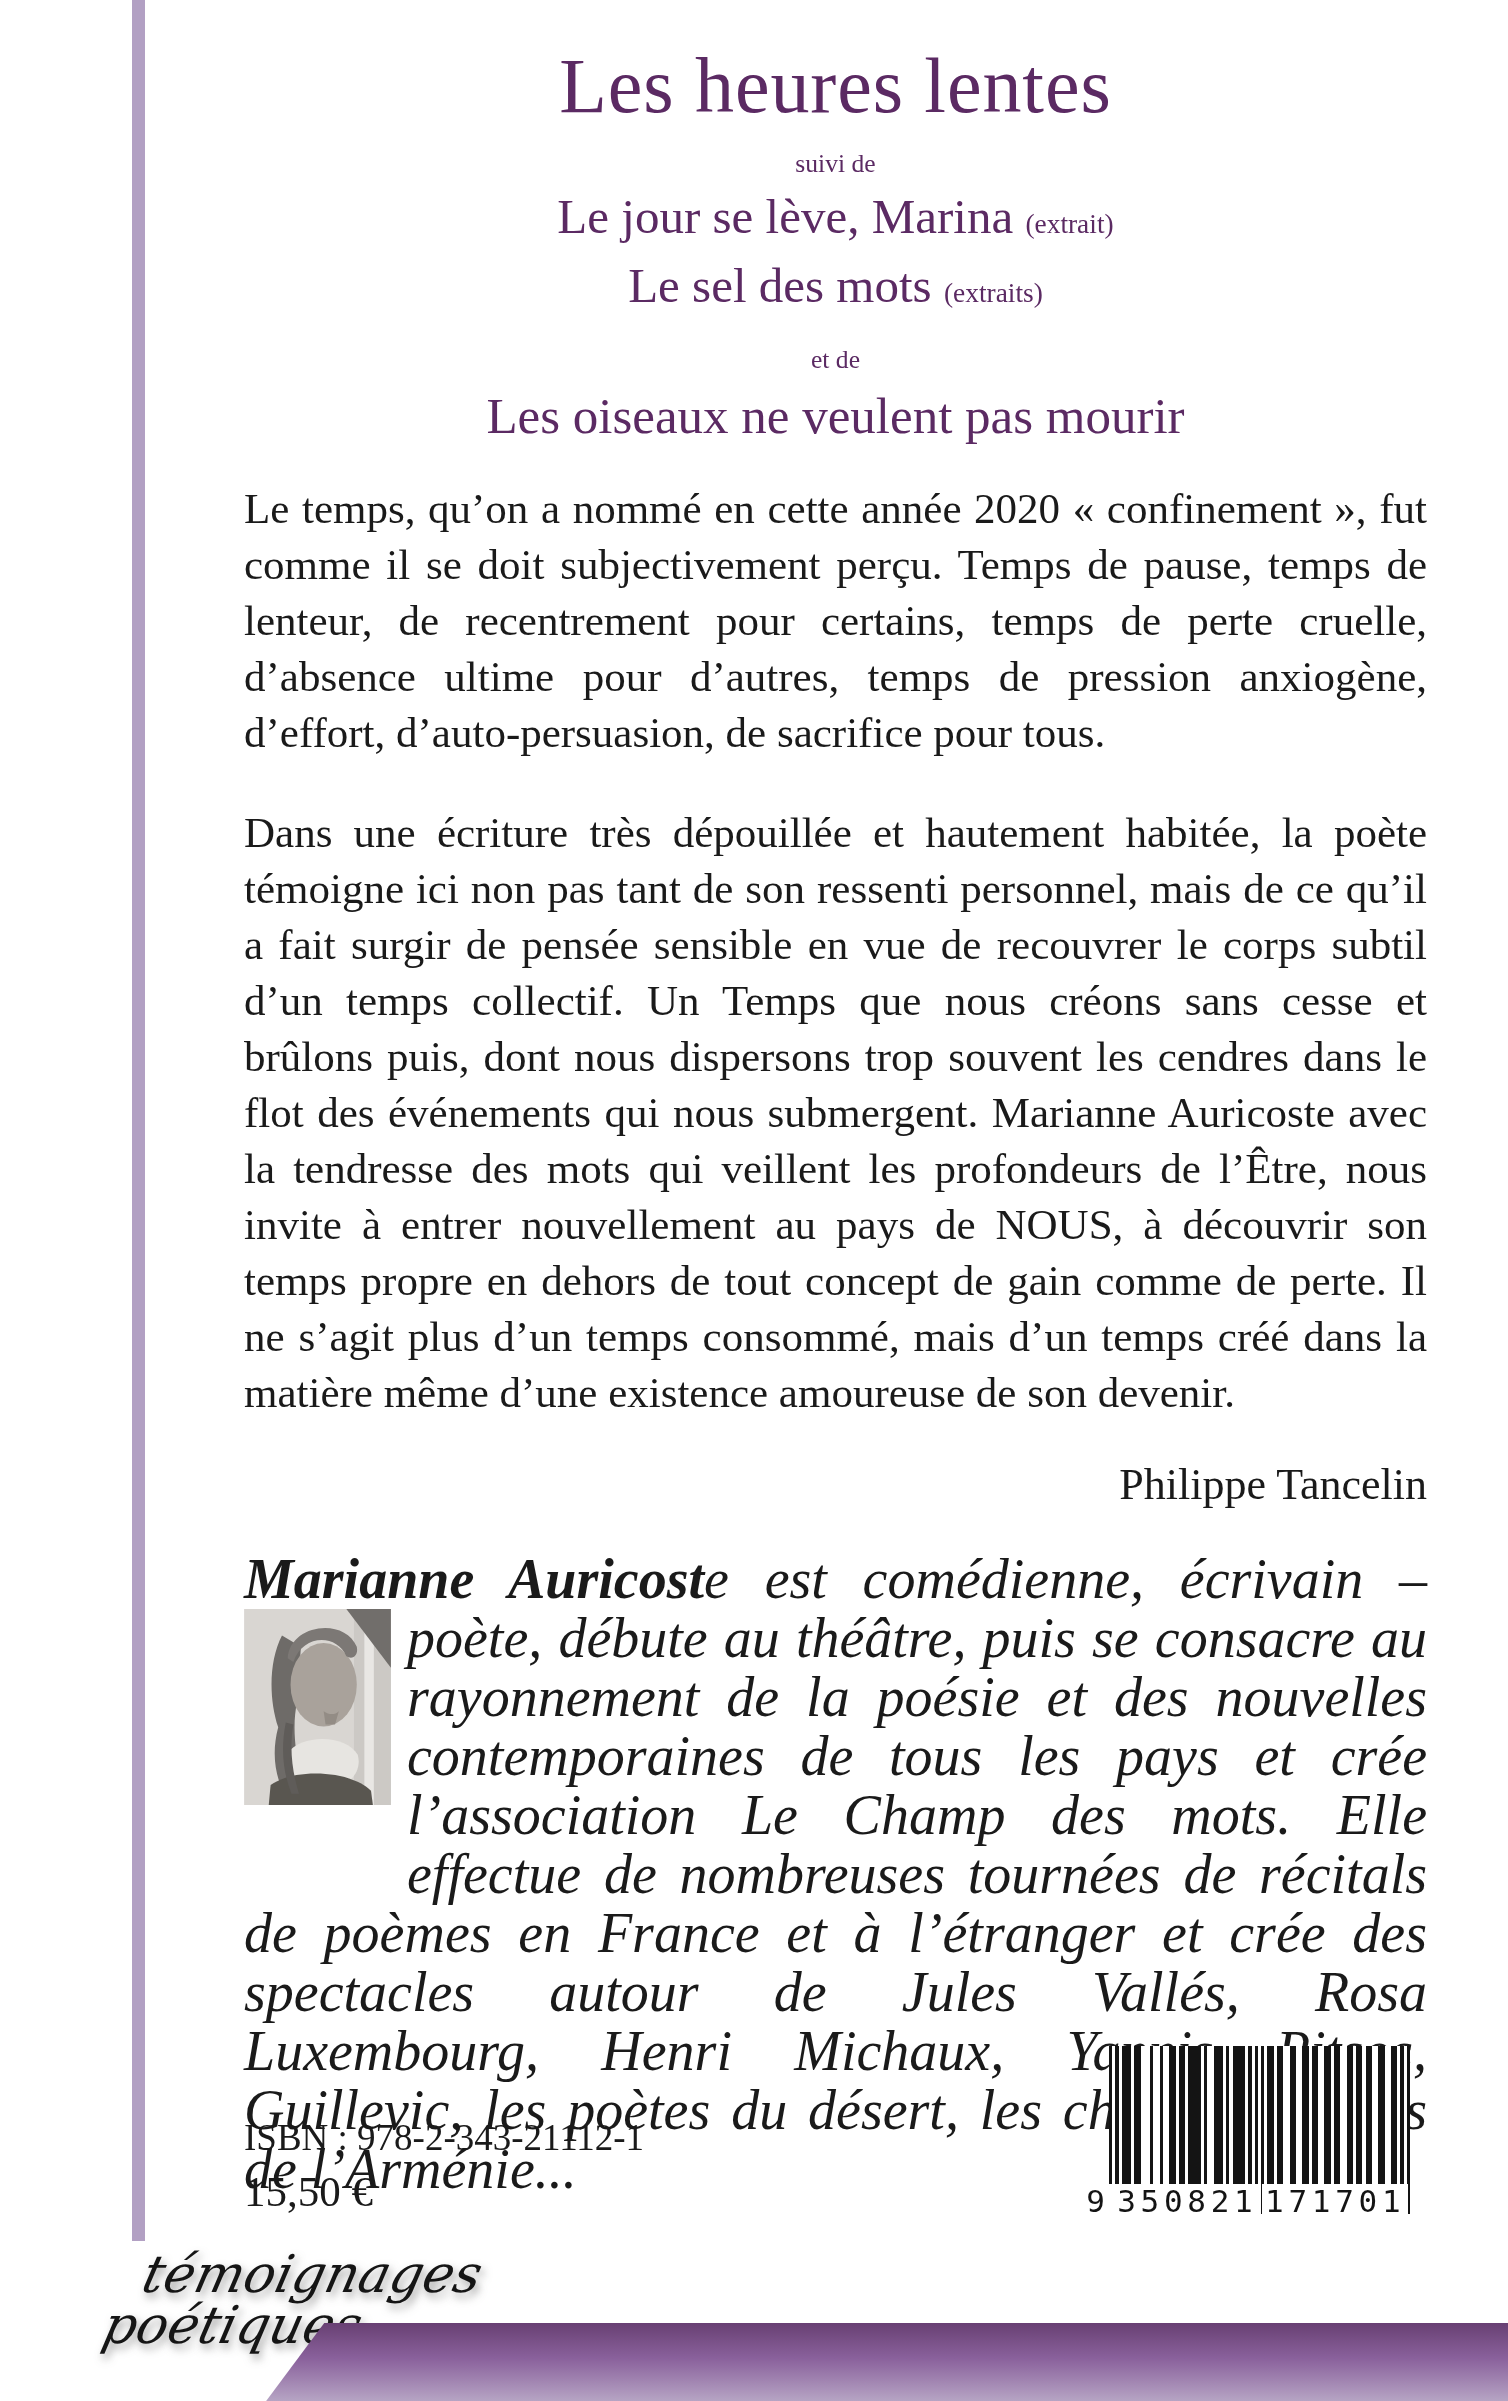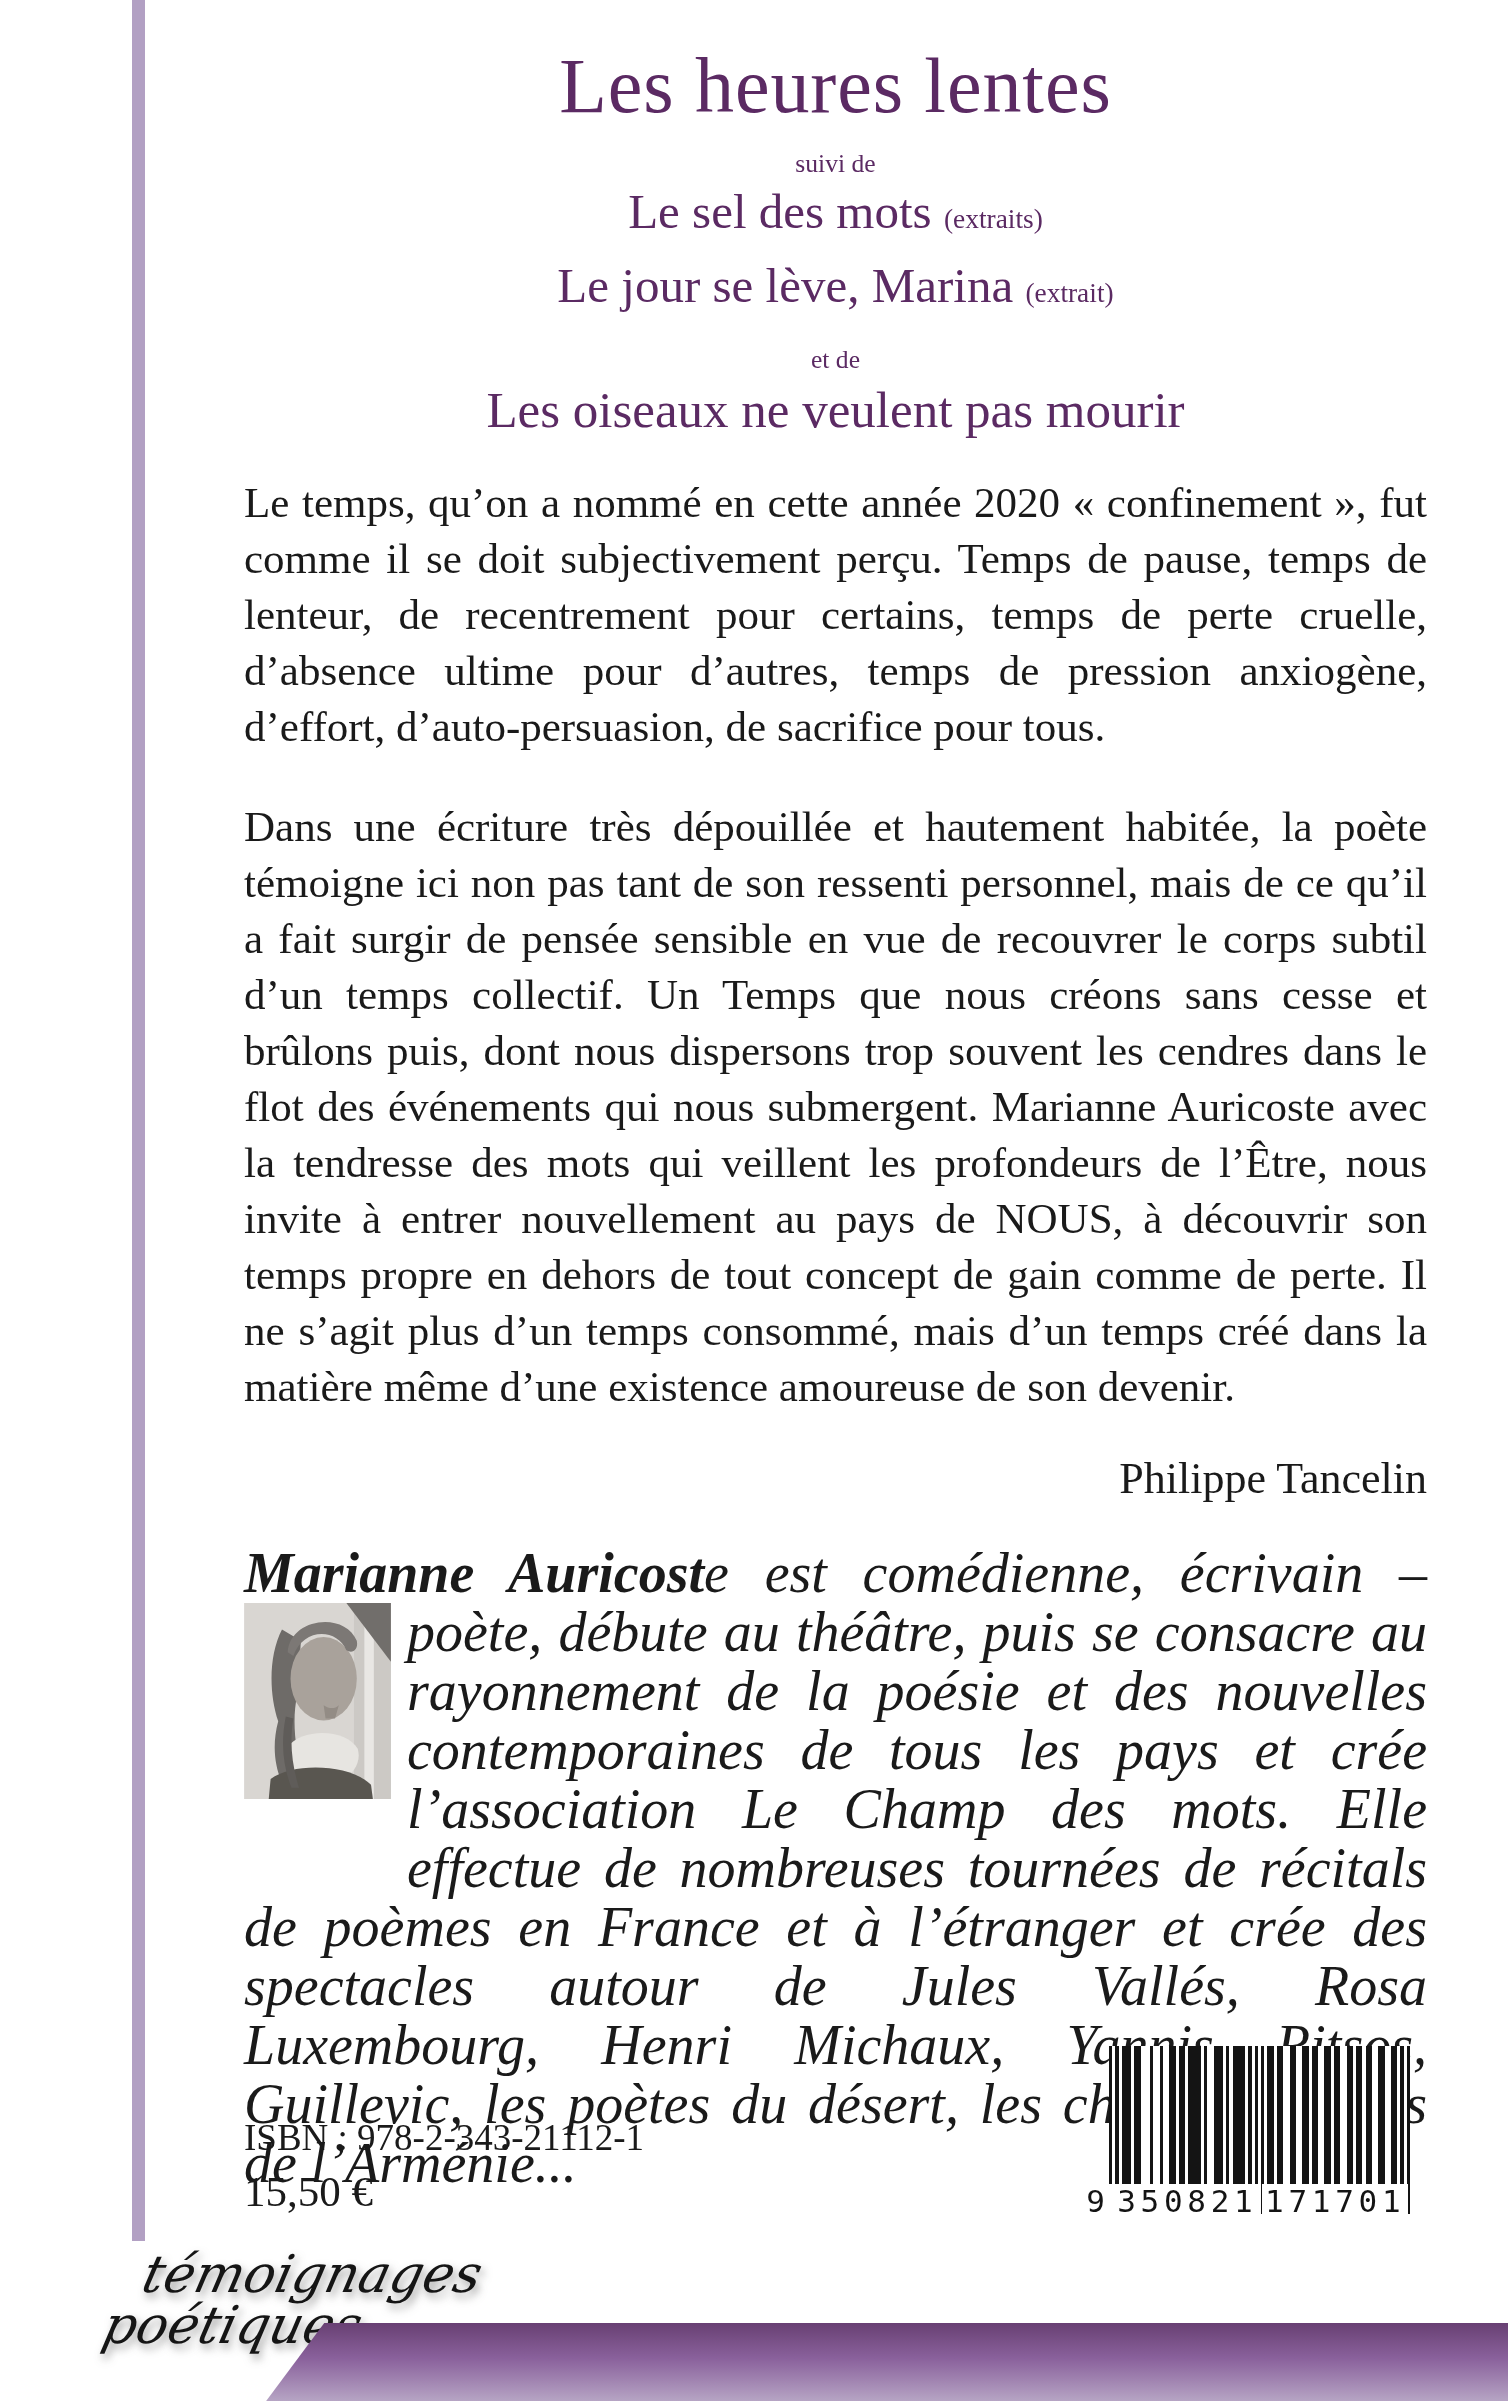--- a/index.html
+++ b/index.html
@@ -24,21 +24,21 @@
   .titles{text-align:center;color:var(--accent,#5b2a63);}
   .title-main{
     margin:0;font-weight:normal;
     font-size:78px;line-height:87px;letter-spacing:0.9px;
   }
   .connector{font-size:25.6px;line-height:28px;margin-top:21px;text-align:center;}
   .subtitle{font-size:49px;line-height:55px;margin-top:11.4px;}
   .subtitle .note{font-size:27.4px;}
   .subtitle2{margin-top:5.7px;}
   .connector2{margin-top:24.6px;}
-  .subtitle3{font-size:51px;line-height:57px;margin-top:8px;}
+  .subtitle3{font-size:51px;line-height:57px;margin-top:14px;}
 
   .blurb{
     margin:0;text-align:justify;
     font-size:43px;line-height:56px;
   }
   .blurb.first{margin-top:36px;}
   .blurb.second{margin-top:44px;}
   .signature{
     margin-top:40px;
     text-align:right;font-size:44px;line-height:47px;
@@ -94,22 +94,22 @@
 
 <div class="page">
 
   <div class="stripe"></div>
 
   <div class="content">
 
     <header class="titles">
       <h1 class="title-main">Les heures lentes</h1>
       <div class="connector">suivi de</div>
+      <div class="subtitle"><span>Le jour se lève, Marina</span> <span class="note">(extrait)</span></div>
       <div class="subtitle subtitle2"><span>Le sel des mots</span> <span class="note">(extraits)</span></div>
-      <div class="subtitle"><span>Le jour se lève, Marina</span> <span class="note">(extrait)</span></div>
       <div class="connector connector2">et de</div>
       <div class="subtitle3">Les oiseaux ne veulent pas mourir</div>
     </header>
 
     <p class="blurb first">Le temps, qu’on a nommé en cette année 2020 « confinement », fut comme il se doit subjectivement perçu. Temps de pause, temps de lenteur, de recentrement pour certains, temps de perte cruelle, d’absence ultime pour d’autres, temps de pression anxiogène, d’effort, d’auto-persuasion, de sacrifice pour tous.</p>
 
     <p class="blurb second">Dans une écriture très dépouillée et hautement habitée, la poète témoigne ici non pas tant de son ressenti personnel, mais de ce qu’il a fait surgir de pensée sensible en vue de recouvrer le corps subtil d’un temps collectif. Un Temps que nous créons sans cesse et brûlons puis, dont nous dispersons trop souvent les cendres dans le flot des événements qui nous submergent. Marianne Auricoste avec la tendresse des mots qui veillent les profondeurs de l’Être, nous invite à entrer nouvellement au pays de NOUS, à découvrir son temps propre en dehors de tout concept de gain comme de perte. Il ne s’agit plus d’un temps consommé, mais d’un temps créé dans la matière même d’une existence amoureuse de son devenir.</p>
 
     <div class="signature">Philippe Tancelin</div>
 

